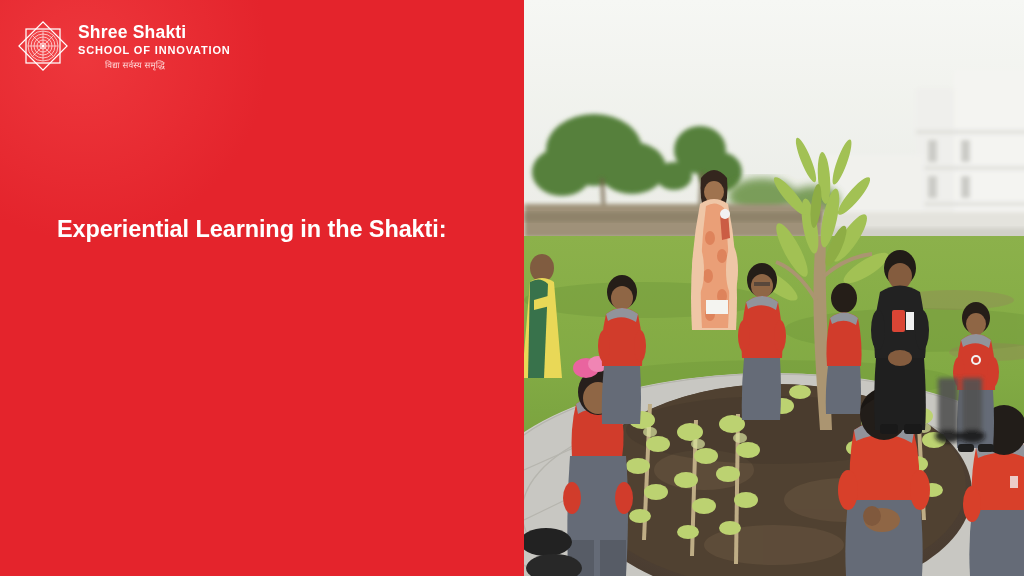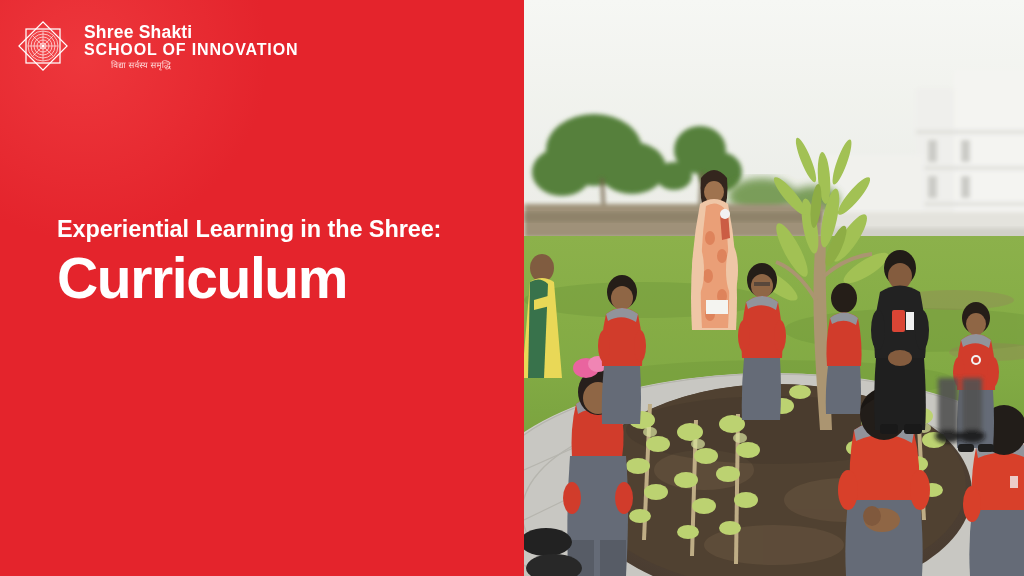--- a/index.html
+++ b/index.html
@@ -8,26 +8,26 @@
   .stage{position:relative;width:1024px;height:576px;overflow:hidden;}
 
   
   .panel{position:absolute;left:0;top:0;width:524px;height:576px;
          background:#E4242C;overflow:hidden;}
   .panel-glow{position:absolute;left:-60px;top:-80px;width:360px;height:340px;
          background:radial-gradient(circle at 40% 40%,rgba(255,90,90,.35),rgba(255,90,90,0) 62%);
          pointer-events:none;}
 
   
-  .logo{position:absolute;left:17px;top:20px;display:flex;align-items:center;gap:15px;}
+  .logo{position:absolute;left:17px;top:20px;display:flex;align-items:center;gap:9px;}
   .logo-mark{width:52px;height:52px;flex:0 0 52px;position:relative;}
   .logo-text{padding-top:1px;}
   .brand-1{font-size:17.5px;font-weight:bold;color:#fff;letter-spacing:.2px;
            line-height:20px;white-space:nowrap;}
-  .brand-2{font-size:16px;font-weight:bold;color:#fff;letter-spacing:.85px;
+  .brand-2{font-size:11px;font-weight:bold;color:#fff;letter-spacing:.85px;
            line-height:16px;white-space:nowrap;}
   .brand-3{font-size:8.5px;color:#ffd9d9;letter-spacing:.2px;line-height:12px;
            white-space:nowrap;margin-top:1px;padding-left:27px;}
 
   
   .copy{position:absolute;left:57px;top:214px;width:450px;}
   .eyebrow{color:#fff;font-size:23.5px;line-height:30px;letter-spacing:-.1px;
            font-weight:600;white-space:nowrap;}
   .title{color:#fff;font-size:57px;line-height:57px;font-weight:bold;
          letter-spacing:-1.4px;margin-top:6px;}
@@ -77,23 +77,22 @@
         </svg>
       </div>
       <div class="logo-text">
         <div class="brand-1">Shree Shakti</div>
         <div class="brand-2">SCHOOL OF INNOVATION</div>
         <div class="brand-3">विद्या सर्वस्य समृद्धि</div>
       </div>
     </div>
 
     <div class="copy">
-      <div class="eyebrow">Experiential Learning in the Shree:</div>
+      <div class="eyebrow">Experiential Learning in the Shakti:</div>
       <div class="title">
-        <span>Curriculum</span>
       </div>
     </div>
   </div>
 
   <div class="photo">
     <svg viewBox="0 0 500 576" preserveAspectRatio="none" aria-hidden="true">
       <defs>
         <linearGradient id="sky" x1="0" y1="0" x2="0" y2="1">
           <stop offset="0%" stop-color="#F6F7F4"></stop>
             <stop offset="100%" stop-color="#E9EBE4"></stop>

